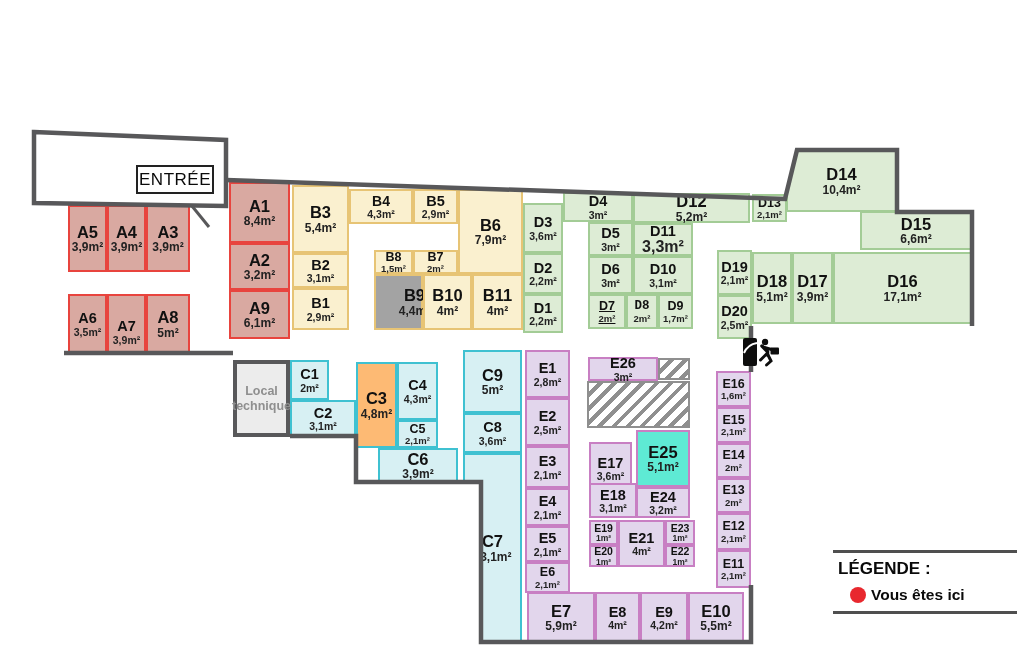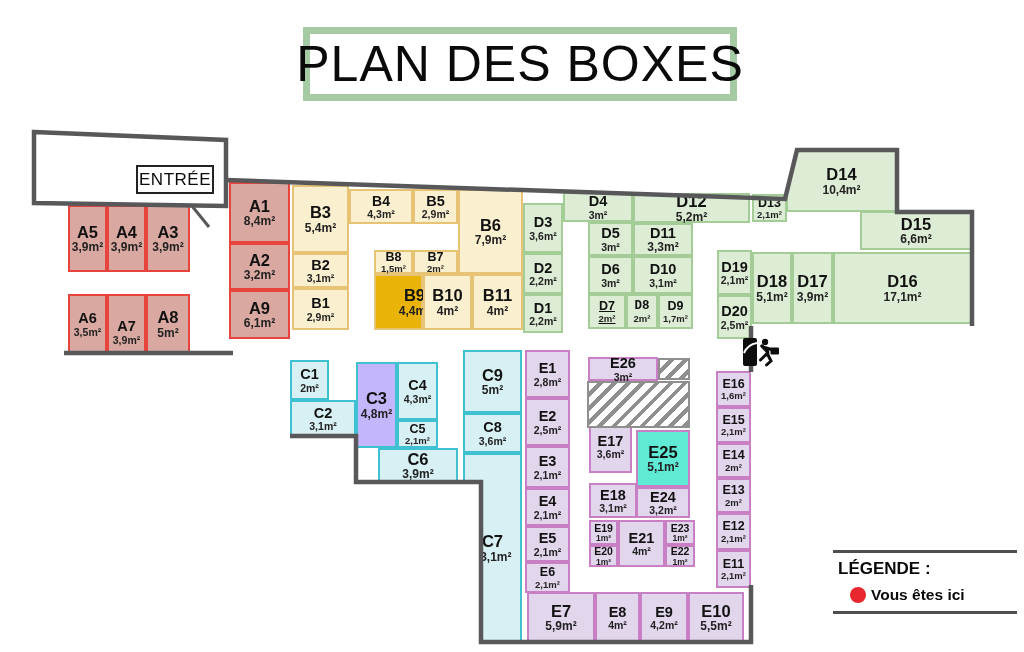--- a/index.html
+++ b/index.html
@@ -36,23 +36,20 @@
   .legend .dot{width:16px;height:16px;border-radius:50%;margin-right:5px;}
   .legend .lg-label{font-size:15.5px;font-weight:600;color:#0a0a0a;}
   
   .exit{left:741px;top:333px;width:40px;height:38px;z-index:11;}
 </style>
 </head>
 <body>
 
 <div class="stage">
 
-  <div class="abs title-box">
-    <span>PLAN DES BOXES</span>
-  </div>
 
   <div id="boxes-layer">
       <div class="box" style="left: 229px; top: 182px; width: 61px; height: 61px; background: rgb(217, 169, 161); border-color: rgb(232, 68, 62);">
         <span class="nm" style="font-size: 16.5px;">A1</span>
         <span class="ar" style="font-size: 12px;">8,4m²</span>
       </div>
       <div class="box" style="left: 229px; top: 243px; width: 61px; height: 47px; background: rgb(217, 169, 161); border-color: rgb(232, 68, 62);">
         <span class="nm" style="font-size: 16.5px;">A2</span>
         <span class="ar" style="font-size: 12px;">3,2m²</span>
       </div>
@@ -109,41 +106,41 @@
         <span class="ar" style="font-size: 12px;">7,9m²</span>
       </div>
       <div class="box" style="left: 413px; top: 250px; width: 45px; height: 24px; background: rgb(250, 240, 207); border-color: rgb(231, 196, 117);">
         <span class="nm" style="font-size: 12.5px;">B7</span>
         <span class="ar" style="font-size: 9.5px;">2m²</span>
       </div>
       <div class="box" style="left: 374px; top: 250px; width: 39px; height: 24px; background: rgb(250, 240, 207); border-color: rgb(231, 196, 117);">
         <span class="nm" style="font-size: 12.5px;">B8</span>
         <span class="ar" style="font-size: 9.5px;">1,5m²</span>
       </div>
-      <div class="box" style="left: 374px; top: 274px; width: 49px; height: 56px; background: #eab308; border-color: rgb(231, 196, 117); padding-left: 32px;">
+      <div class="box" style="left: 374px; top: 274px; width: 49px; height: 56px; background: #a3a3a3; border-color: rgb(231, 196, 117); padding-left: 32px;">
         <span class="nm" style="font-size: 16.5px;">B9</span>
         <span class="ar" style="font-size: 12px;">4,4m²</span>
       </div>
       <div class="box" style="left: 423px; top: 274px; width: 49px; height: 56px; background: rgb(250, 240, 207); border-color: rgb(231, 196, 117);">
         <span class="nm" style="font-size: 16.5px;">B10</span>
         <span class="ar" style="font-size: 12px;">4m²</span>
       </div>
       <div class="box" style="left: 472px; top: 274px; width: 51px; height: 56px; background: rgb(250, 240, 207); border-color: rgb(231, 196, 117);">
         <span class="nm" style="font-size: 16.5px;">B11</span>
         <span class="ar" style="font-size: 12px;">4m²</span>
       </div>
       <div class="box" style="left: 290px; top: 360px; width: 39px; height: 40px; background: rgb(215, 240, 243); border-color: rgb(63, 193, 209);">
         <span class="nm" style="font-size: 14.5px;">C1</span>
         <span class="ar" style="font-size: 10.5px;">2m²</span>
       </div>
       <div class="box" style="left: 290px; top: 400px; width: 66px; height: 37px; background: rgb(215, 240, 243); border-color: rgb(63, 193, 209);">
         <span class="nm" style="font-size: 14.5px;">C2</span>
         <span class="ar" style="font-size: 10.5px;">3,1m²</span>
       </div>
-      <div class="box" style="left: 356px; top: 362px; width: 41px; height: 86px; background: #c4b5fd; border-color: rgb(63, 193, 209);">
+      <div class="box" style="left: 356px; top: 362px; width: 41px; height: 86px; background: #fdba74; border-color: rgb(63, 193, 209);">
         <span class="nm" style="font-size: 16.5px;">C3</span>
         <span class="ar" style="font-size: 12px;">4,8m²</span>
       </div>
       <div class="box" style="left: 397px; top: 362px; width: 41px; height: 58px; background: rgb(215, 240, 243); border-color: rgb(63, 193, 209);">
         <span class="nm" style="font-size: 14.5px;">C4</span>
         <span class="ar" style="font-size: 10.5px;">4,3m²</span>
       </div>
       <div class="box" style="left: 397px; top: 420px; width: 41px; height: 28px; background: rgb(215, 240, 243); border-color: rgb(63, 193, 209);">
         <span class="nm" style="font-size: 12.5px;">C5</span>
         <span class="ar" style="font-size: 9.5px;">2,1m²</span>
@@ -199,21 +196,21 @@
       <div class="box" style="left: 658px; top: 294px; width: 35px; height: 35px; background: rgb(221, 236, 213); border-color: rgb(163, 204, 150);">
         <span class="nm" style="font-size: 12.5px;">D9</span>
         <span class="ar" style="font-size: 9.5px;">1,7m²</span>
       </div>
       <div class="box" style="left: 633px; top: 256px; width: 60px; height: 38px; background: rgb(221, 236, 213); border-color: rgb(163, 204, 150);">
         <span class="nm" style="font-size: 14.5px;">D10</span>
         <span class="ar" style="font-size: 10.5px;">3,1m²</span>
       </div>
       <div class="box" style="left: 633px; top: 223px; width: 60px; height: 33px; background: rgb(221, 236, 213); border-color: rgb(163, 204, 150);">
         <span class="nm" style="font-size: 14.5px;">D11</span>
-        <span class="ar" style="font-size: 12px; text-align: right;">3,3m²</span>
+        <span class="ar" style="font-size: 16px; text-align: right;">3,3m²</span>
       </div>
       <div class="box" style="left: 633px; top: 193px; width: 117px; height: 30px; background: rgb(221, 236, 213); border-color: rgb(163, 204, 150);">
         <span class="nm" style="font-size: 16.5px;">D12</span>
         <span class="ar" style="font-size: 12px;">5,2m²</span>
       </div>
       <div class="box" style="left: 752px; top: 194px; width: 35px; height: 28px; background: rgb(221, 236, 213); border-color: rgb(163, 204, 150);">
         <span class="nm" style="font-size: 12.5px;">D13</span>
         <span class="ar" style="font-size: 9.5px;">2,1m²</span>
       </div>
       <div class="box" style="left: 786px; top: 150px; width: 111px; height: 62px; background: rgb(221, 236, 213); border-color: rgb(163, 204, 150); clip-path: polygon(11px 0px, 100% 0px, 100% 100%, 0px 100%, 0px 48px);">
@@ -301,21 +298,21 @@
         <span class="ar" style="font-size: 9.5px;">2m²</span>
       </div>
       <div class="box" style="left: 716px; top: 407px; width: 35px; height: 36px; background: rgb(226, 214, 236); border-color: rgb(200, 127, 195);">
         <span class="nm" style="font-size: 12.5px;">E15</span>
         <span class="ar" style="font-size: 9.5px;">2,1m²</span>
       </div>
       <div class="box" style="left: 716px; top: 371px; width: 35px; height: 36px; background: rgb(226, 214, 236); border-color: rgb(200, 127, 195);">
         <span class="nm" style="font-size: 12.5px;">E16</span>
         <span class="ar" style="font-size: 9.5px;">1,6m²</span>
       </div>
-      <div class="box" style="left: 589px; top: 420px; width: 43px; height: 53px; background: rgb(226, 214, 236); border-color: rgb(200, 127, 195);">
+      <div class="box" style="left: 589px; top: 442px; width: 43px; height: 53px; background: rgb(226, 214, 236); border-color: rgb(200, 127, 195);">
         <span class="nm" style="font-size: 14.5px;">E17</span>
         <span class="ar" style="font-size: 10.5px;">3,6m²</span>
       </div>
       <div class="box" style="left: 589px; top: 483px; width: 48px; height: 35px; background: rgb(226, 214, 236); border-color: rgb(200, 127, 195);">
         <span class="nm" style="font-size: 14.5px;">E18</span>
         <span class="ar" style="font-size: 10.5px;">3,1m²</span>
       </div>
       <div class="box" style="left: 589px; top: 520px; width: 29px; height: 25px; background: rgb(226, 214, 236); border-color: rgb(200, 127, 195);">
         <span class="nm" style="font-size: 10.5px;">E19</span>
         <span class="ar" style="font-size: 8.5px;">1m²</span>
@@ -360,20 +357,24 @@
 
     <path d="M226 180 L785 199 L797 150 L897 150 L897 212 L972 212 L972 326" stroke="#58585a" stroke-width="4.5" fill="none"></path>
 
     <path d="M64 353 L233 353" stroke="#58585a" stroke-width="4.5" fill="none"></path>
 
     <path d="M290 436 L356 436 L356 482 L481 482 L481 642 L751 642 L751 585" stroke="#58585a" stroke-width="4.5" fill="none"></path>
 
     <path d="M751 326 L751 372" stroke="#58585a" stroke-width="4.5" fill="none"></path>
   </svg>
 
+  <div class="abs local-tech">
+    <span>Local</span>
+    <span>technique</span>
+  </div>
 
   <div class="abs entree-label">
     <span>ENTRÉE</span>
   </div>
 
   <svg class="abs exit" width="40" height="38" viewBox="0 0 40 38">
     <rect x="2" y="5" width="14" height="28" rx="2" fill="#0d0d0d"></rect>
     <path d="M16 10 A17 17 0 0 0 3 20" stroke="#ffffff" stroke-width="2" fill="none"></path>
     <circle cx="24" cy="9" r="3.2" fill="#0d0d0d"></circle>
     <path d="M21 13 L26.5 18.5 L26.5 22" stroke="#0d0d0d" stroke-width="3.5" fill="none" stroke-linecap="round"></path>

